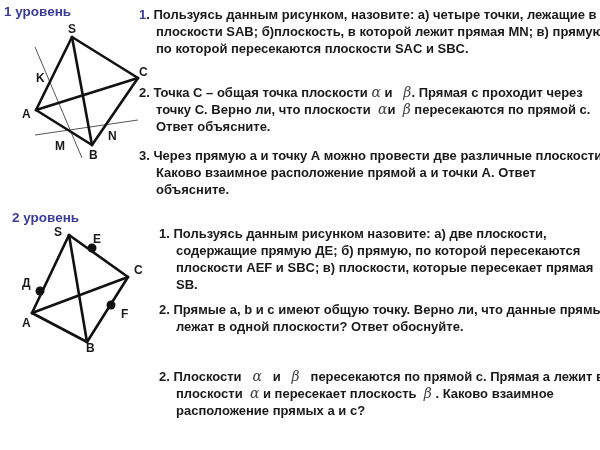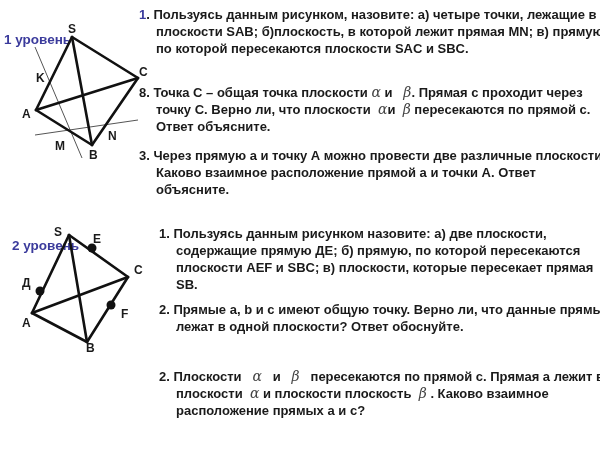--- a/index.html
+++ b/index.html
@@ -1,18 +1,18 @@
 <!DOCTYPE html>
 <html><head>
   <meta charset="utf-8">
   <style>
     html, body { margin: 0; padding: 0; background: #ffffff; }
     body { width: 600px; height: 450px; position: relative; overflow: hidden;
            font-family: "Liberation Sans", sans-serif; }
-    .heading { position: absolute; font-weight: bold; font-size: 13.5px; color: #3b3b9c; margin-top: 28px; }
+    .heading { position: absolute; font-weight: bold; font-size: 13.5px; color: #3b3b9c; }
     .figure { position: absolute; left: 0; }
     .task { position: absolute; font-weight: bold; font-size: 13px; line-height: 17px; color: #1a1a1a;
             padding-left: 17px; text-indent: -17px; }
     .greek { font-family: "DejaVu Serif", serif; font-style: italic; font-weight: normal;
              color: #444; font-size: 14px; }
     .num-blue { color: #3b3b9c; }
     .lbl { font-family: "Liberation Sans", sans-serif; font-weight: bold; font-size: 12px; fill: #1a1a1a; }
   </style>
 </head>
 <body>
@@ -37,21 +37,21 @@
   <text class="lbl" x="36" y="82">K</text>
   <text class="lbl" x="55" y="150">M</text>
   <text class="lbl" x="108" y="140">N</text>
 </svg>
 
 <div class="task" style="left:139px; top:6px; width:455px;">
   <span class="num-blue">1</span><span>. Пользуясь данным рисунком, назовите: а) четыре точки, лежащие в плоскости SAB; б)плоскость, в которой лежит прямая MN; в) прямую по которой пересекаются плоскости SAC и SBC.</span>
 </div>
 
 <div class="task" style="left:139px; top:84px; width:455px;">
-  <span>8. Точка С – общая точка плоскости </span><span class="greek">α</span>&nbsp;<span>и </span>&nbsp;&nbsp;<span class="greek">β</span><span>. Прямая с проходит через точку С. Верно ли, что плоскости </span>&nbsp;<span class="greek">α</span><span>и </span>&nbsp;<span class="greek">β</span><span> пересекаются по прямой с. Ответ объясните.</span>
+  <span>2. Точка С – общая точка плоскости </span><span class="greek">α</span>&nbsp;<span>и </span>&nbsp;&nbsp;<span class="greek">β</span><span>. Прямая с проходит через точку С. Верно ли, что плоскости </span>&nbsp;<span class="greek">α</span><span>и </span>&nbsp;<span class="greek">β</span><span> пересекаются по прямой с. Ответ объясните.</span>
 </div>
 
 <div class="task" style="left:139px; top:147px; width:455px;">3. Через прямую а и точку А можно провести две различные плоскости. Каково взаимное расположение прямой а и точки А. Ответ объясните.</div>
 
 <div class="heading" style="left:12px; top:210px;">2 уровень</div>
 
 <svg class="figure" width="150" height="230" style="top:200px;" viewBox="0 200 150 230">
   <g stroke="#111" stroke-width="2.6" stroke-linecap="round" fill="none">
     <line x1="69" y1="235" x2="32" y2="313"></line>
     <line x1="69" y1="235" x2="128" y2="277"></line>
@@ -70,14 +70,14 @@
   <text class="lbl" x="22" y="327">A</text>
   <text class="lbl" x="121" y="318">F</text>
   <text class="lbl" x="86" y="352">B</text>
 </svg>
 
 <div class="task" style="left:159px; top:225px; width:436px;">1. Пользуясь данным рисунком назовите: а) две плоскости, содержащие прямую ДЕ; б) прямую, по которой пересекаются плоскости AEF и SBC; в) плоскости, которые пересекает прямая SB.</div>
 
 <div class="task" style="left:159px; top:301px; width:436px;">2. Прямые a, b и c имеют общую точку. Верно ли, что данные прямые лежат в одной плоскости? Ответ обоснуйте.</div>
 
 <div class="task" style="left:159px; top:368px; width:436px;">
-  <span>2. Плоскости </span>&nbsp;&nbsp;<span class="greek">α</span>&nbsp;&nbsp;<span> и </span>&nbsp;&nbsp;<span class="greek">β</span>&nbsp;&nbsp;<span> пересекаются по прямой с. Прямая а лежит в плоскости </span>&nbsp;<span class="greek">α</span><span> и плоскости плоскость </span>&nbsp;<span class="greek">β</span>&nbsp;<span>. Каково взаимное расположение прямых а и с?</span>
+  <span>2. Плоскости </span>&nbsp;&nbsp;<span class="greek">α</span>&nbsp;&nbsp;<span> и </span>&nbsp;&nbsp;<span class="greek">β</span>&nbsp;&nbsp;<span> пересекаются по прямой с. Прямая а лежит в плоскости </span>&nbsp;<span class="greek">α</span><span> и пересекает плоскость </span>&nbsp;<span class="greek">β</span>&nbsp;<span>. Каково взаимное расположение прямых а и с?</span>
 </div>
 
 </body></html>

